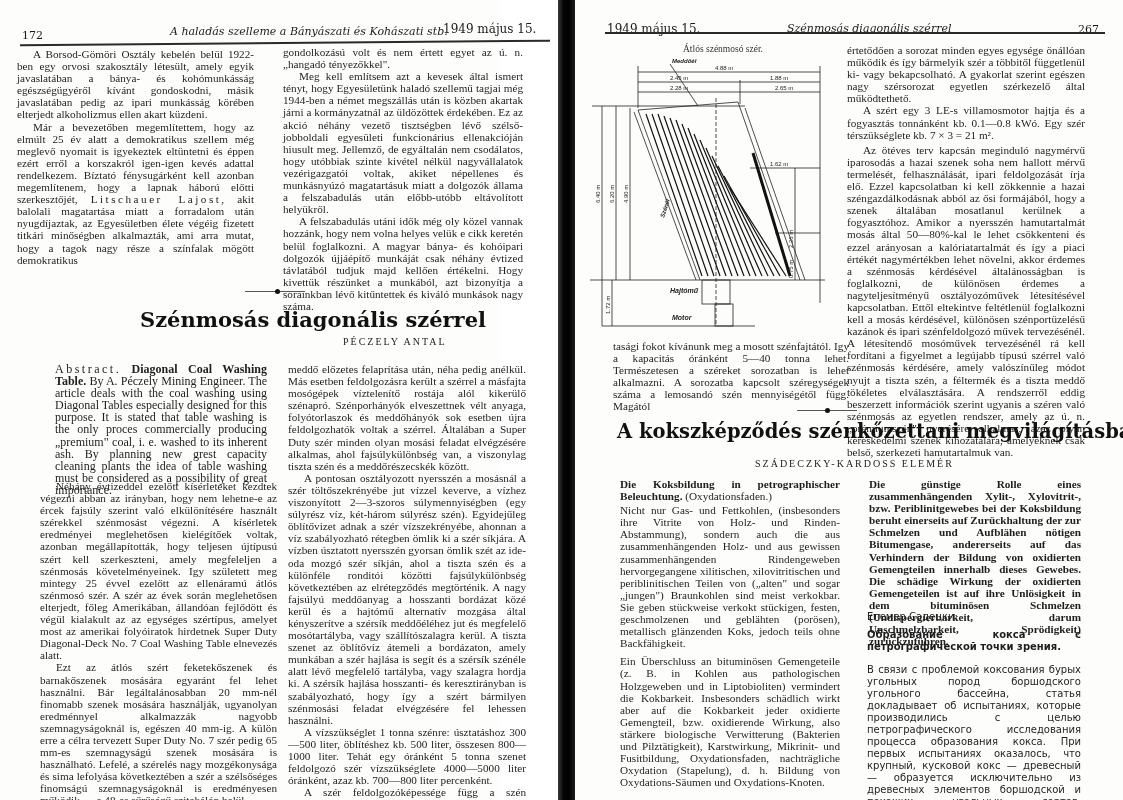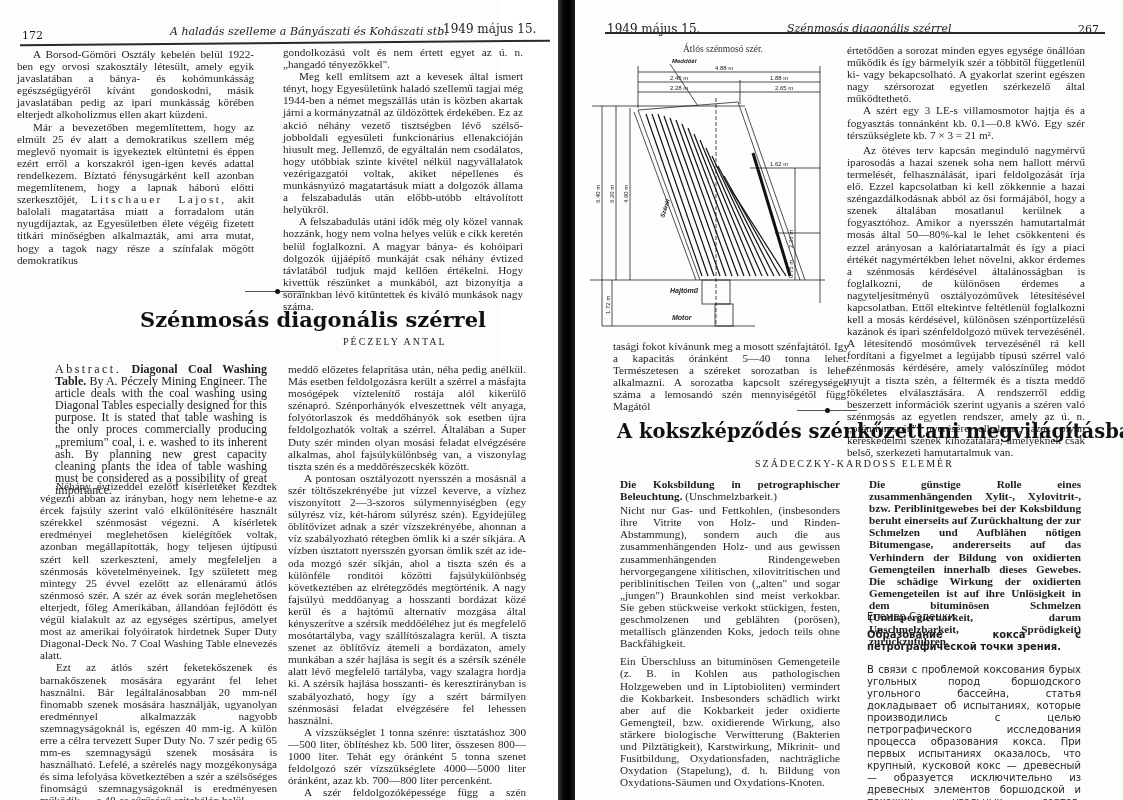--- a/index.html
+++ b/index.html
@@ -198,21 +198,21 @@
   </div>
 
   <div class="separator" style="left:222px;top:410px;width:60px;">
     <span class="dot" style="left:28px;"></span>
   </div>
 
   <div class="article-title" style="left:42px;top:420px;font-size:19.5px;width:450px;">A kokszképződés szénkőzettani megvilágításban</div>
   <div class="author" style="left:180px;top:458px;">SZÁDECZKY-KARDOSS ELEMÉR</div>
 
   <div class="col" style="left:45px;top:478px;width:220px;">
-    <p class="noindent"><span class="b">Die Koksbildung in petrographischer Beleuchtung.</span> <span>(Unschmelzbarkeit.)</span></p>
+    <p class="noindent"><span class="b">Die Koksbildung in petrographischer Beleuchtung.</span> <span>(Oxydationsfaden.)</span></p>
     <p class="noindent" style="margin-top:2px;">Nicht nur Gas- und Fettkohlen, (insbesonders ihre Vitrite von Holz- und Rinden-Abstammung), sondern auch die aus zusammenhängenden Holz- und aus gewissen zusammenhängenden Rindengeweben hervorgegangene xilitischen, xilovitritischen und periblinitischen Teilen von („alten" und sogar „jungen") Braunkohlen sind meist verkokbar. Sie geben stückweise verkokt stückigen, festen, geschmolzenen und geblähten (porösen), metallisch glänzenden Koks, jedoch teils ohne Backfähigkeit.</p>
     <p class="noindent" style="margin-top:6px;">Ein Überschluss an bituminösen Gemengeteile (z. B. in Kohlen aus pathologischen Holzgeweben und in Liptobioliten) vermindert die Kokbarkeit. Insbesonders schädlich wirkt aber auf die Kokbarkeit jeder oxidierte Gemengteil, bzw. oxidierende Wirkung, also stärkere biologische Verwitterung (Bakterien und Pilztätigkeit), Karstwirkung, Mikrinit- und Fusitbildung, Oxydationsfaden, nachträgliche Oxydation (Stapelung), d. h. Bildung von Oxydations-Säumen und Oxydations-Knoten.</p>
   </div>
 
   <div class="col" style="left:294px;top:478px;width:212px;font-weight:bold;">
     <p class="noindent">Die günstige Rolle eines zusammenhängenden Xylit-, Xylovitrit-, bzw. Periblinitgewebes bei der Koksbildung beruht einerseits auf Zurückhaltung der zur Schmelzen und Aufblähen nötigen Bitumengase, andererseits auf das Verhindern der Bildung von oxidierten Gemengteilen innerhalb dieses Gewebes. Die schädige Wirkung der oxidierten Gemengeteilen ist auf ihre Unlösigkeit in dem bituminösen Schmelzen (Undispergierbarkeit, darum Unschmelzbarkeit, Sprödigkeit) zurückzuführen.</p>
   </div>
 
   <div class="col ru" style="left:292px;top:611px;width:214px;">
     <p class="noindent" style="margin-bottom:6px;">Елемер Садецки:</p>

